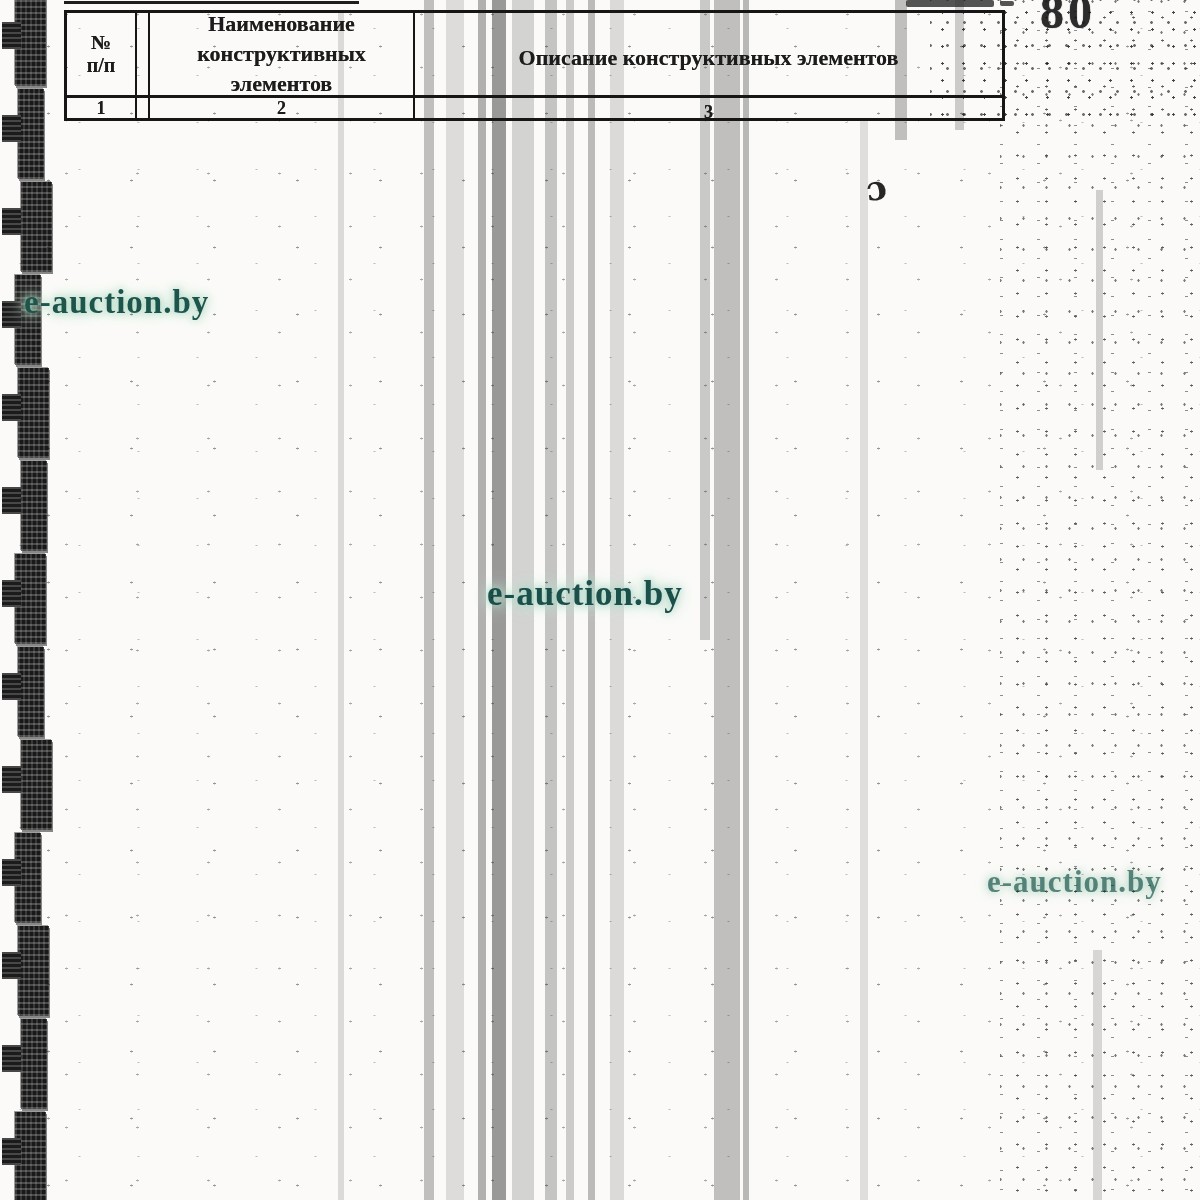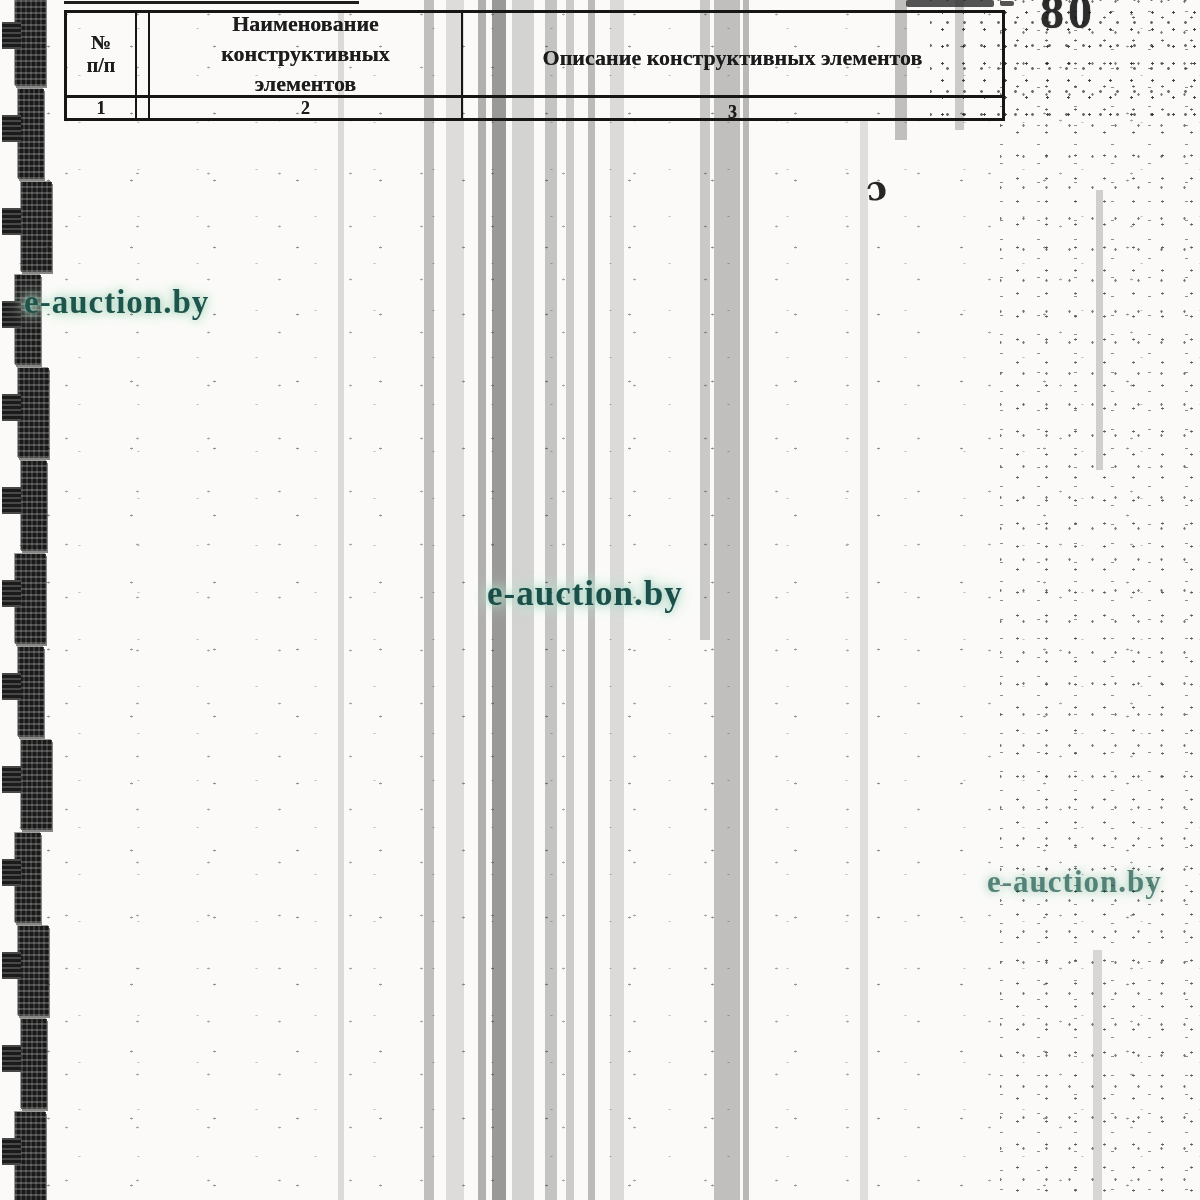--- a/index.html
+++ b/index.html
@@ -9,21 +9,21 @@
   
   #doc-table{position:absolute;left:64px;top:10px;width:941px;box-sizing:border-box;
              border:3px solid #161616;border-bottom:none;background:rgba(255,255,255,.0);}
   .c{box-sizing:border-box;display:flex;align-items:center;white-space:pre-line;
      text-shadow:0 0 .5px rgba(10,10,10,.65);}
   .c-gap{width:13px;border-right:2.5px solid #161616;}
   
   .hrow{display:flex;box-sizing:border-box;border-bottom:3px solid #161616;}
   .h-num{width:70px;border-right:2.5px solid #161616;justify-content:center;padding-left:0;
          font-size:20px;font-weight:700;text-align:center;}
-  .h-name{width:313px;border-right:2.5px solid #161616;justify-content:center;text-align:center;
+  .h-name{width:265px;border-right:2.5px solid #161616;justify-content:center;text-align:center;
           font-size:22px;font-weight:700;line-height:1.35;}
   .h-desc{flex:1;justify-content:center;text-align:center;font-size:22px;font-weight:700;margin-top:8px;}
   .faint-line{position:absolute;left:348px;top:108px;bottom:0;width:1.5px;
               background:rgba(25,25,25,.4);pointer-events:none;}
 
   
   #binding{position:absolute;left:0;top:0;width:62px;height:1200px;}
   .bind-seg{position:absolute;background-color:#191919;
             background-image:repeating-linear-gradient(0deg,rgba(250,250,248,.22) 0 2px,transparent 2px 6px),
                              repeating-linear-gradient(90deg,rgba(250,250,248,.14) 0 2px,transparent 2px 5px);

